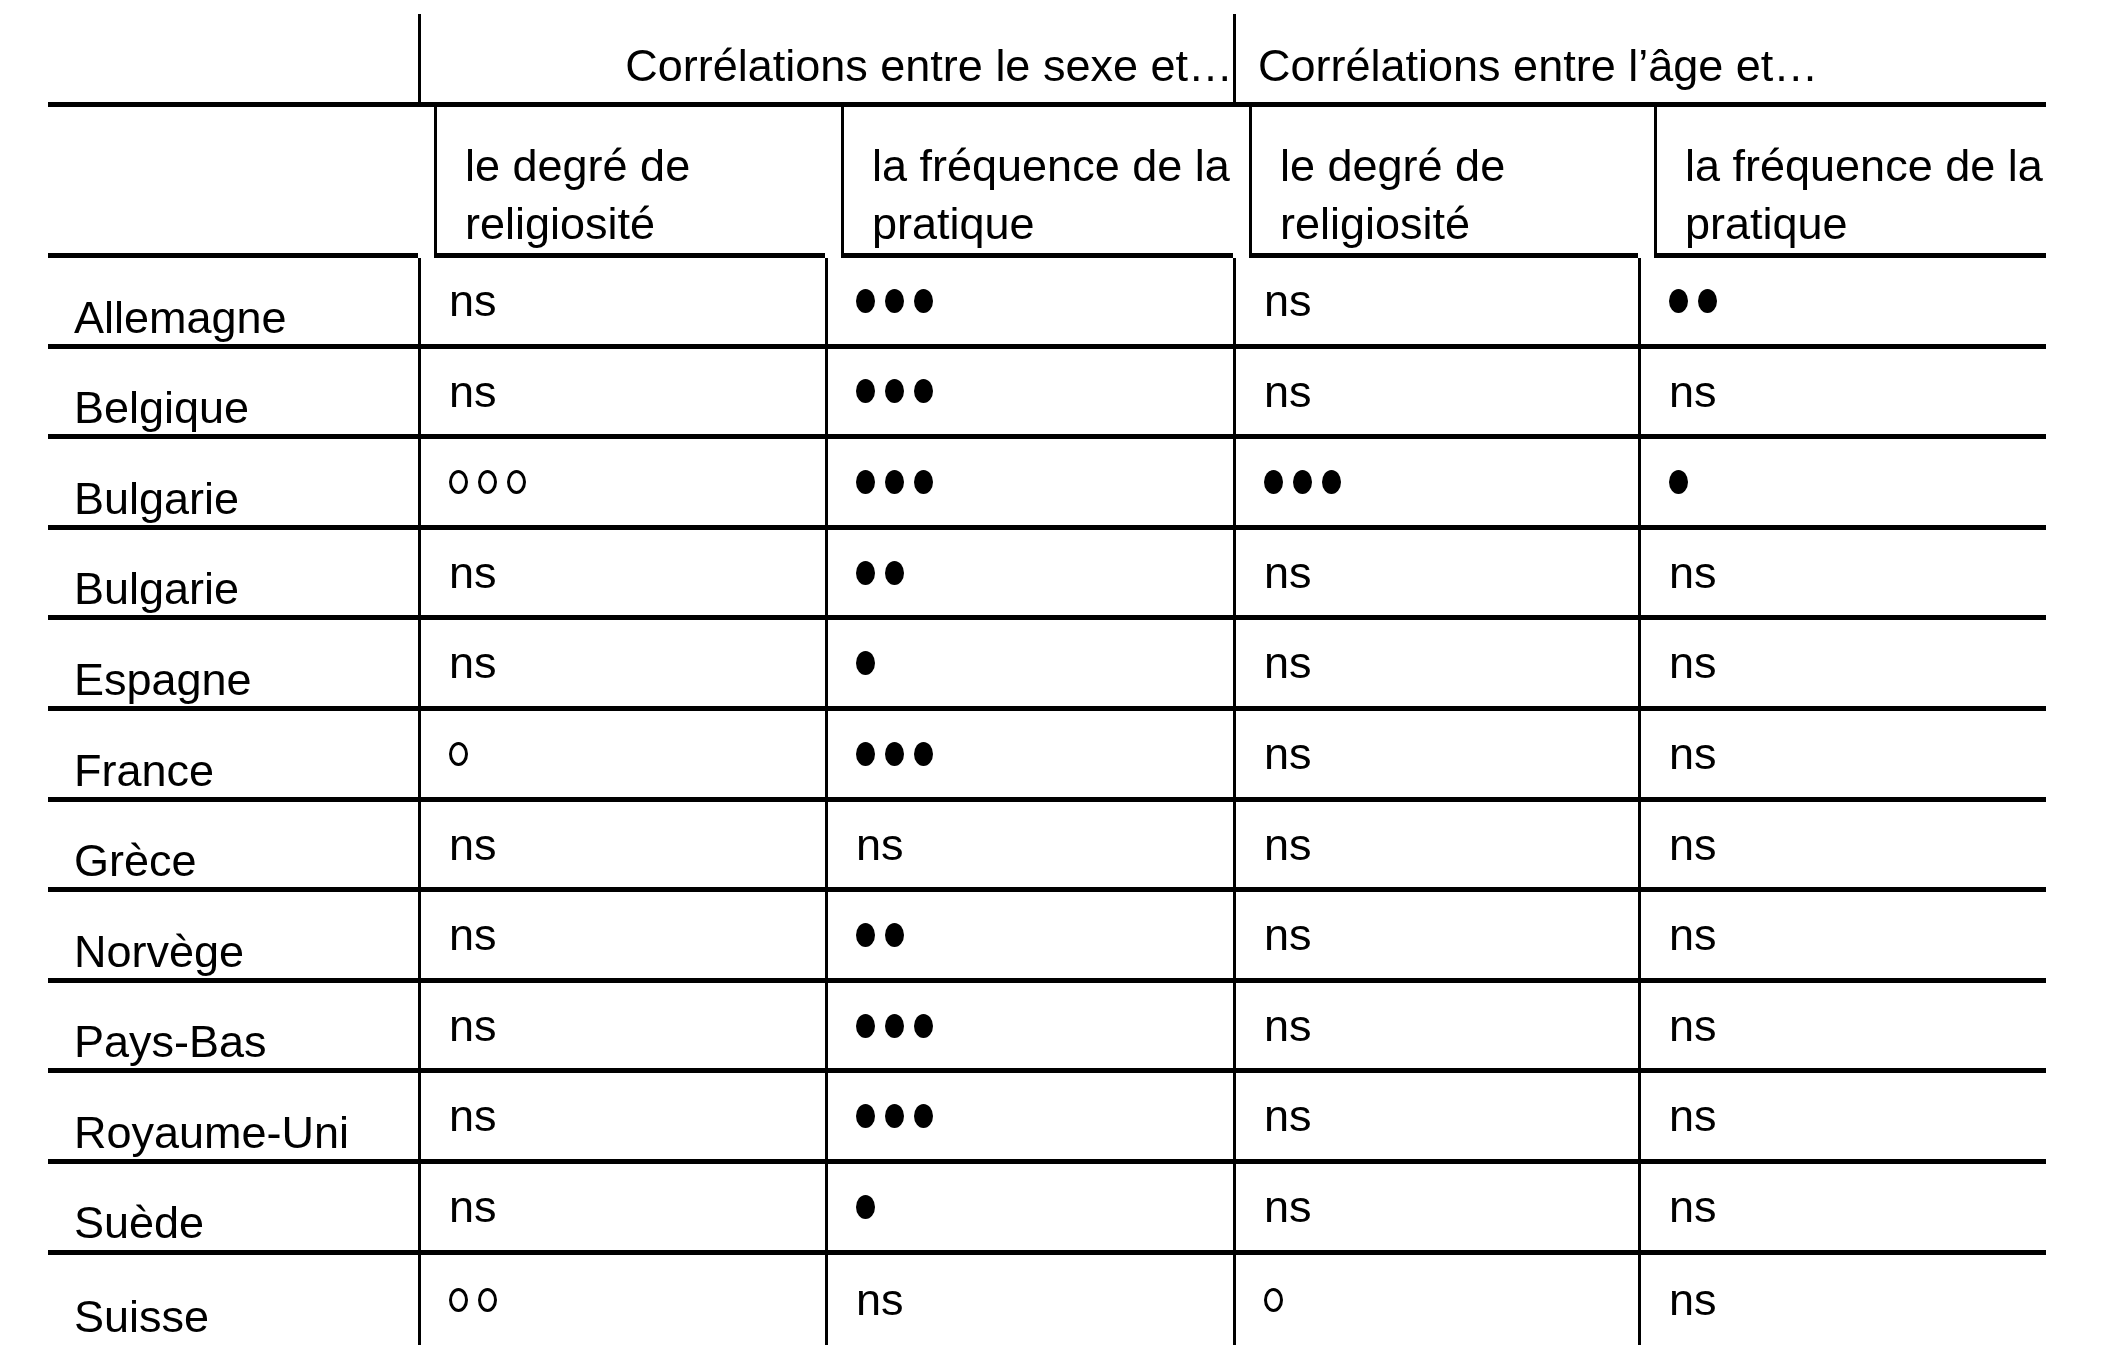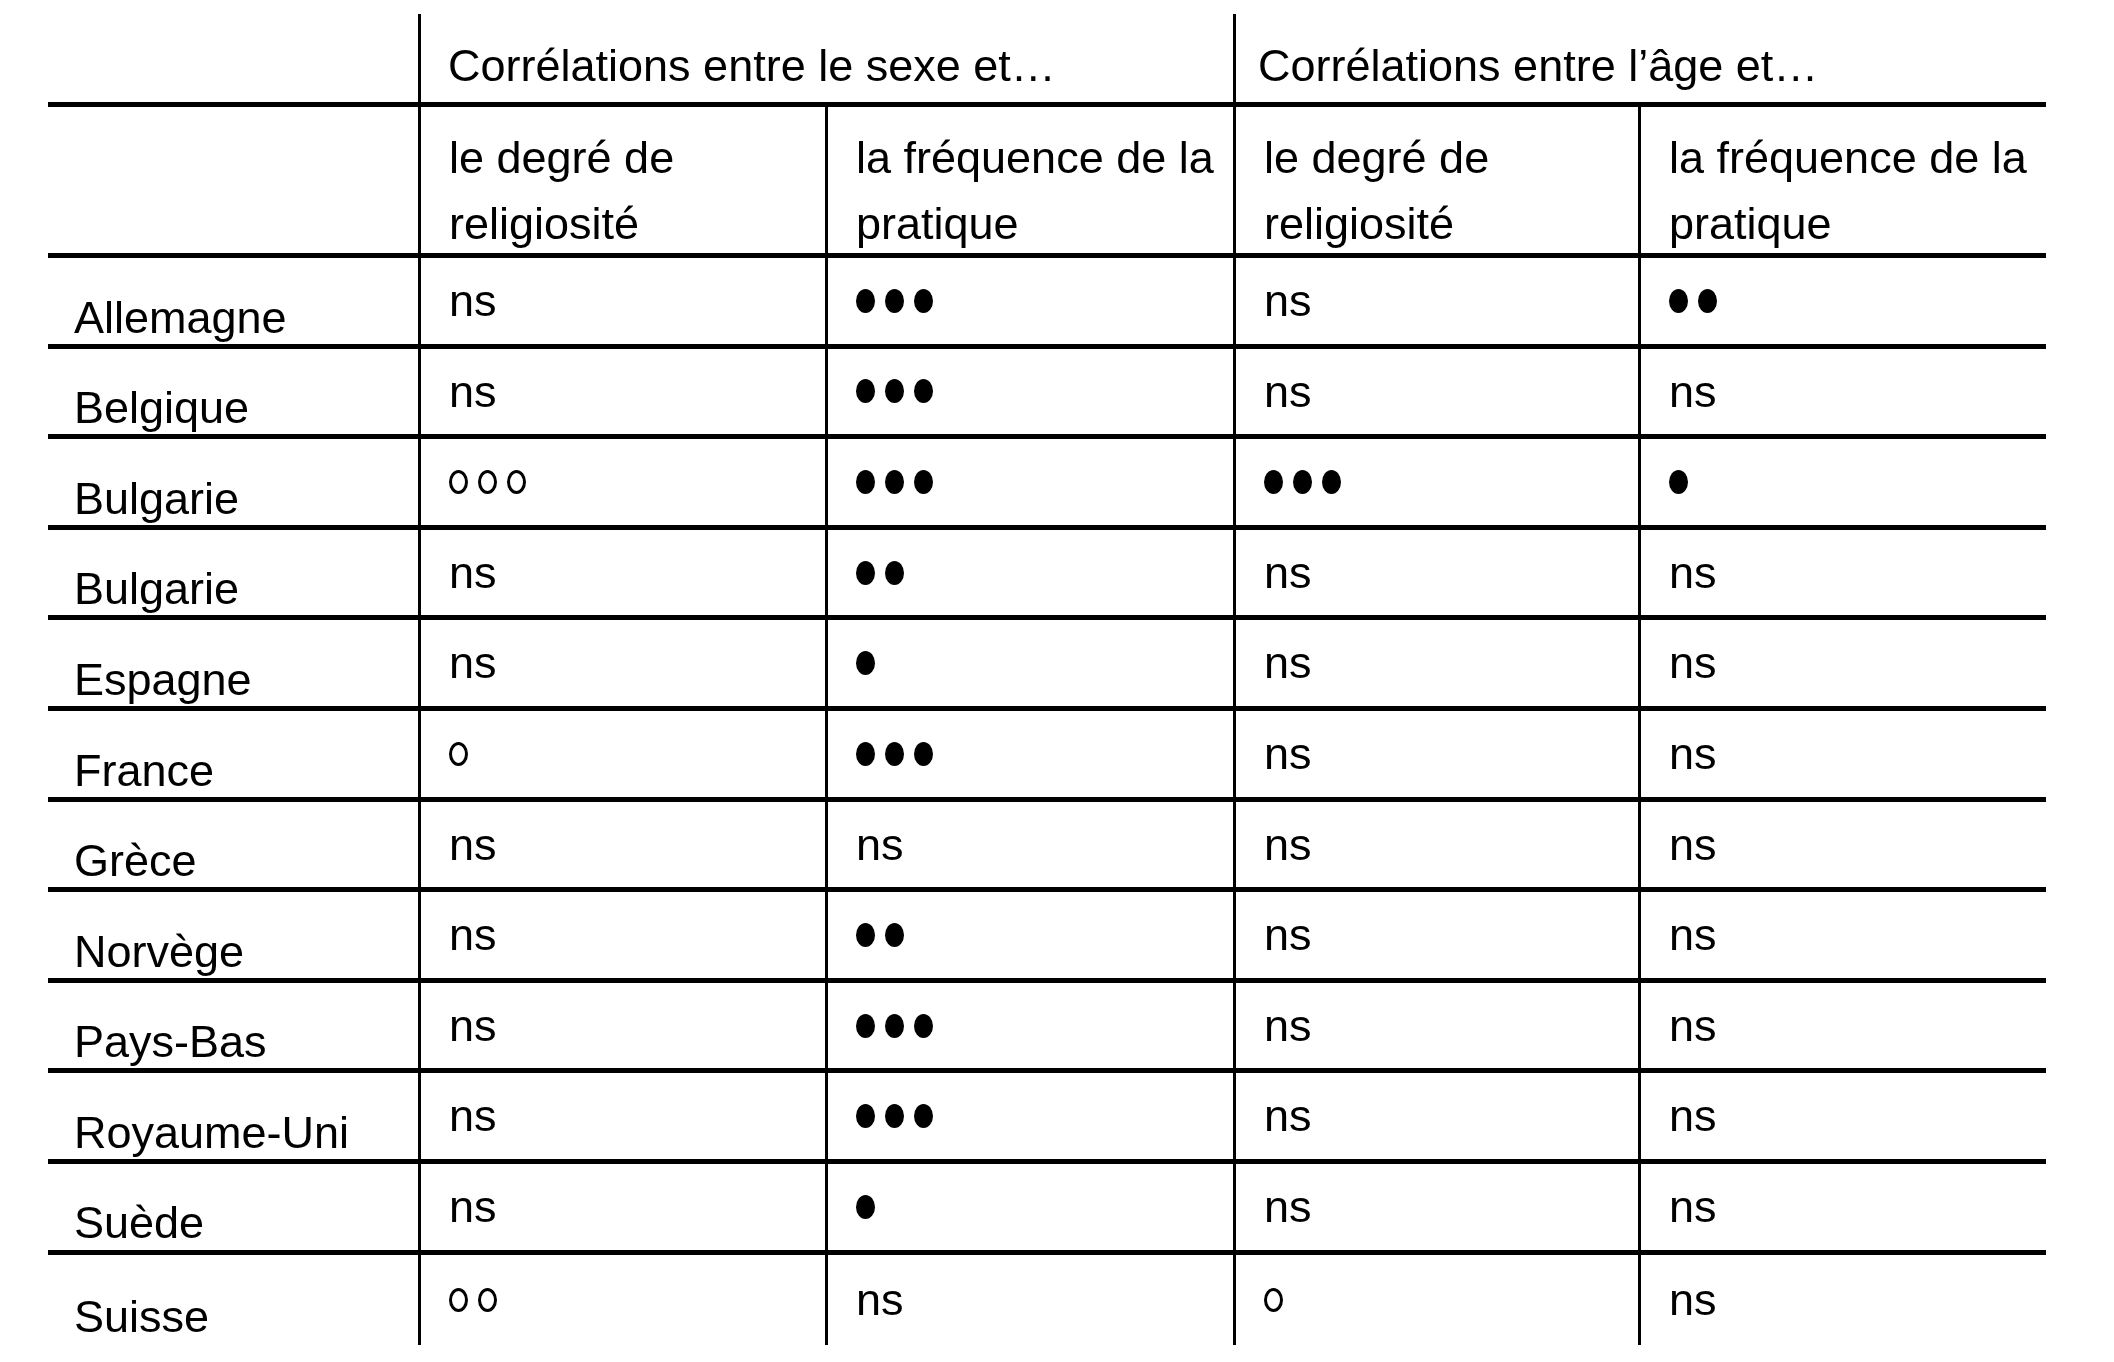--- a/index.html
+++ b/index.html
@@ -46,44 +46,45 @@
   .gh::before {
     content: "";
     position: absolute;
     left: 0; top: 14px; bottom: 0;
     width: 3px;
     background: #000;
   }
   .sub {
     flex-direction: column;
     align-items: flex-start;
-    justify-content: space-between;
+    justify-content: flex-end;
     padding-top: 22px;
     line-height: 58px;
     white-space: normal;
+    margin-left: 16px;
   }
   .dot {
     display: inline-block;
     width: 19px;
     height: 24px;
     border-radius: 50%;
     margin-right: 10px;
     box-sizing: border-box;
   }
   .dot.filled { background: #000; }
   .dot.open   { border: 3px solid #000; background: transparent; }
 </style>
 </head>
 <body>
 
 <div class="canvas">
   <div class="grid" id="grid">
 
     <div class="cell c0 bb"></div>
-    <div class="cell gh bb" style="grid-column: 2 / 4;">
+    <div class="cell gh bb" style="grid-column: 2 / 4; justify-content: flex-end;">
       <span>Corrélations entre le sexe et…</span>
     </div>
     <div class="cell gh bb" style="grid-column: 4 / 6; padding-left: 25px;">
       <span>Corrélations entre l’âge et…</span>
     </div>
 
     <div class="cell c0 bb"></div>
     <div class="cell bl bb sub">
       <span>le degré de</span>
       <span>religiosité</span>

